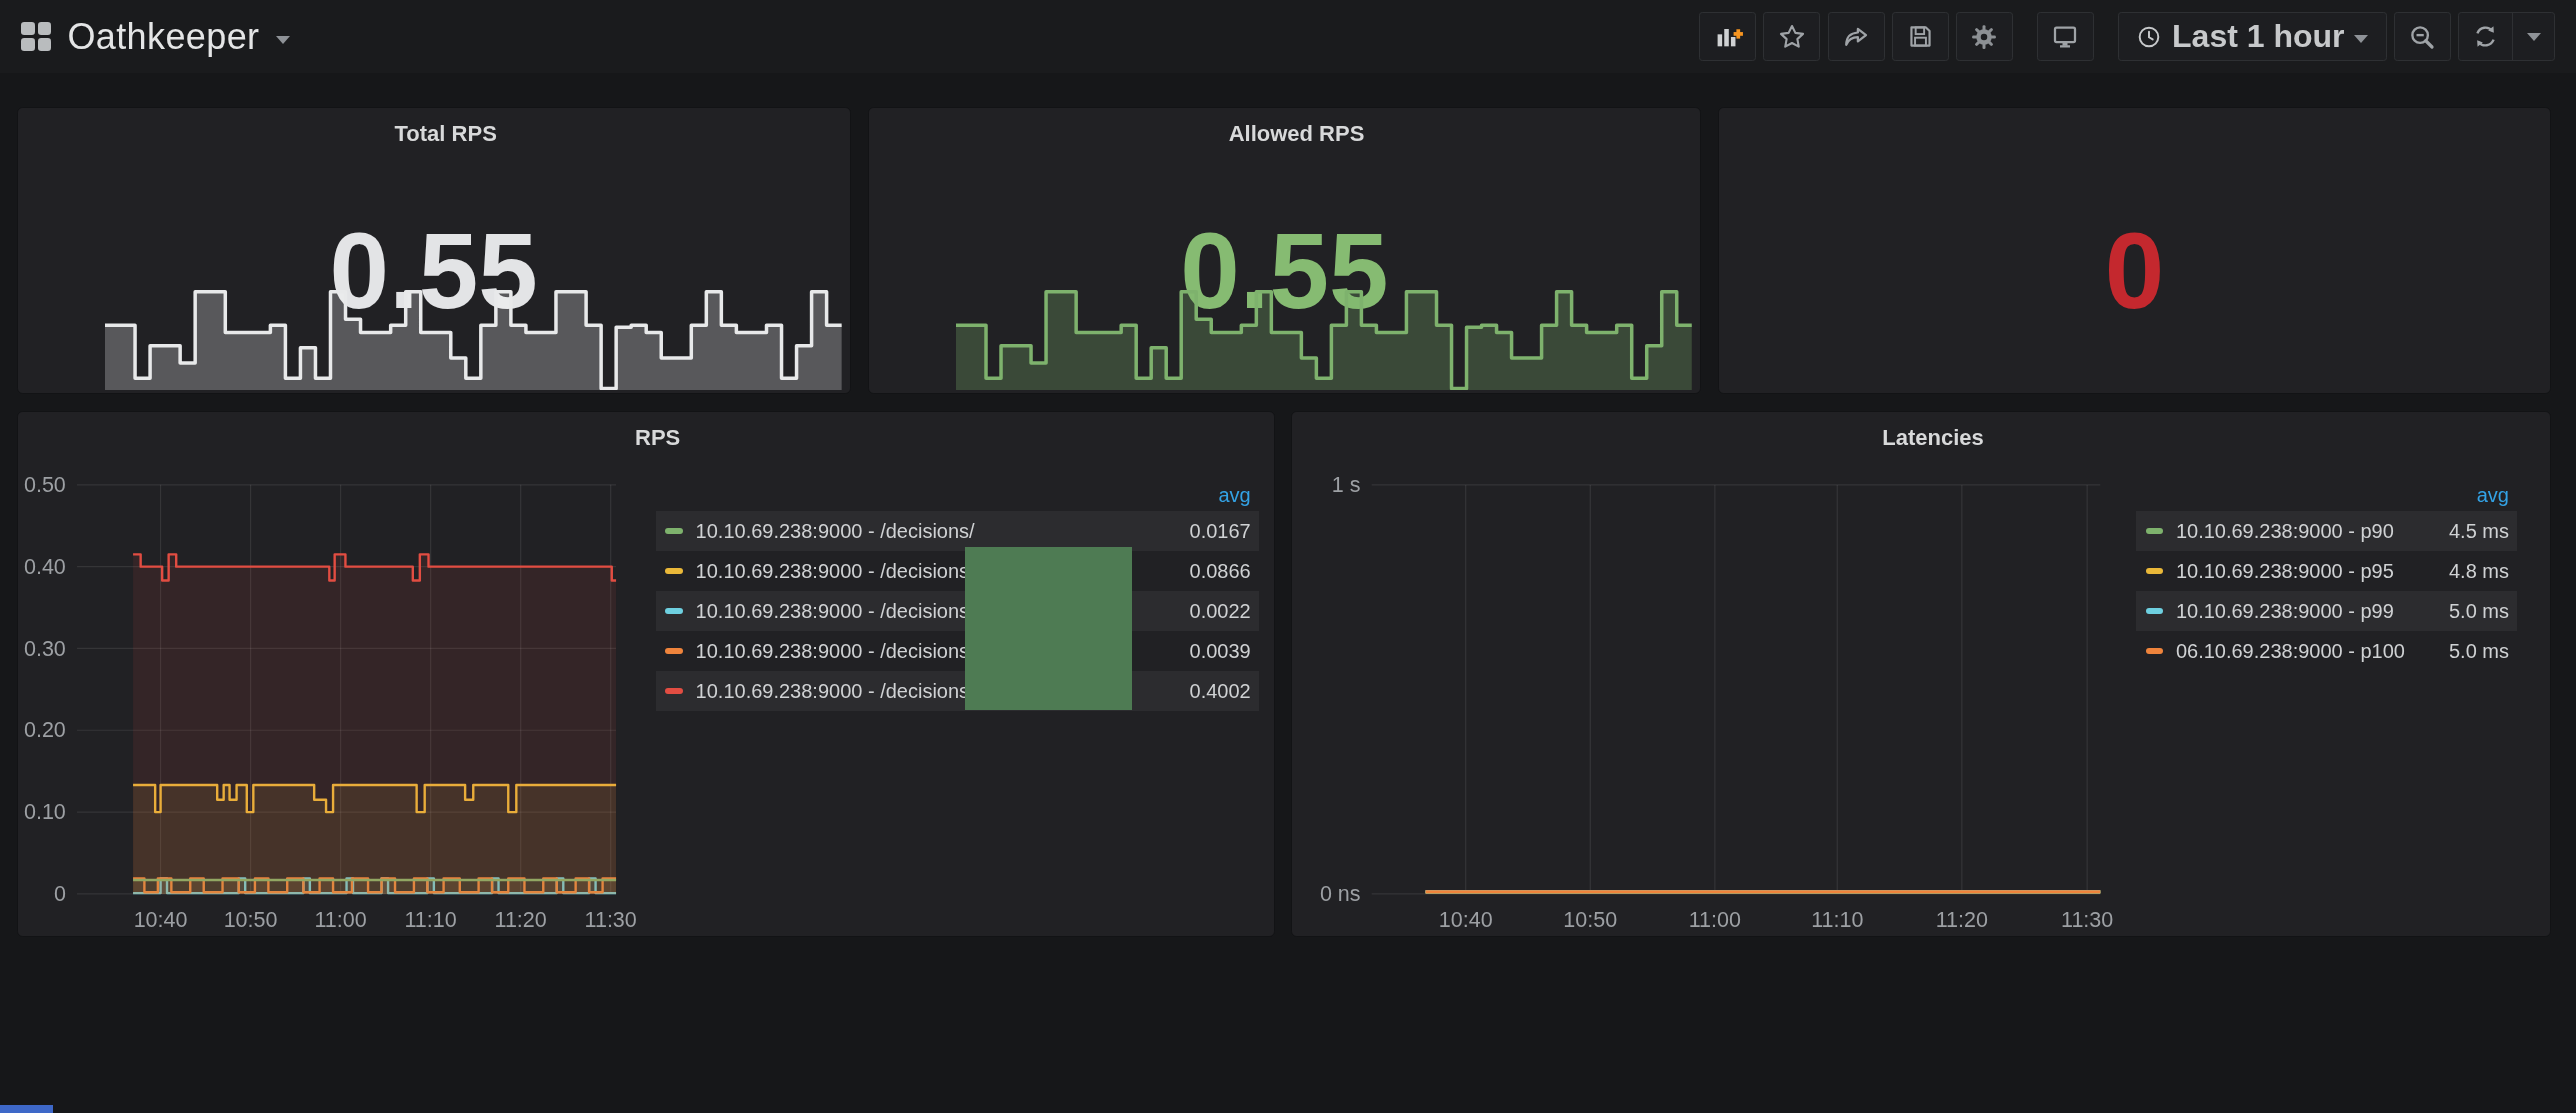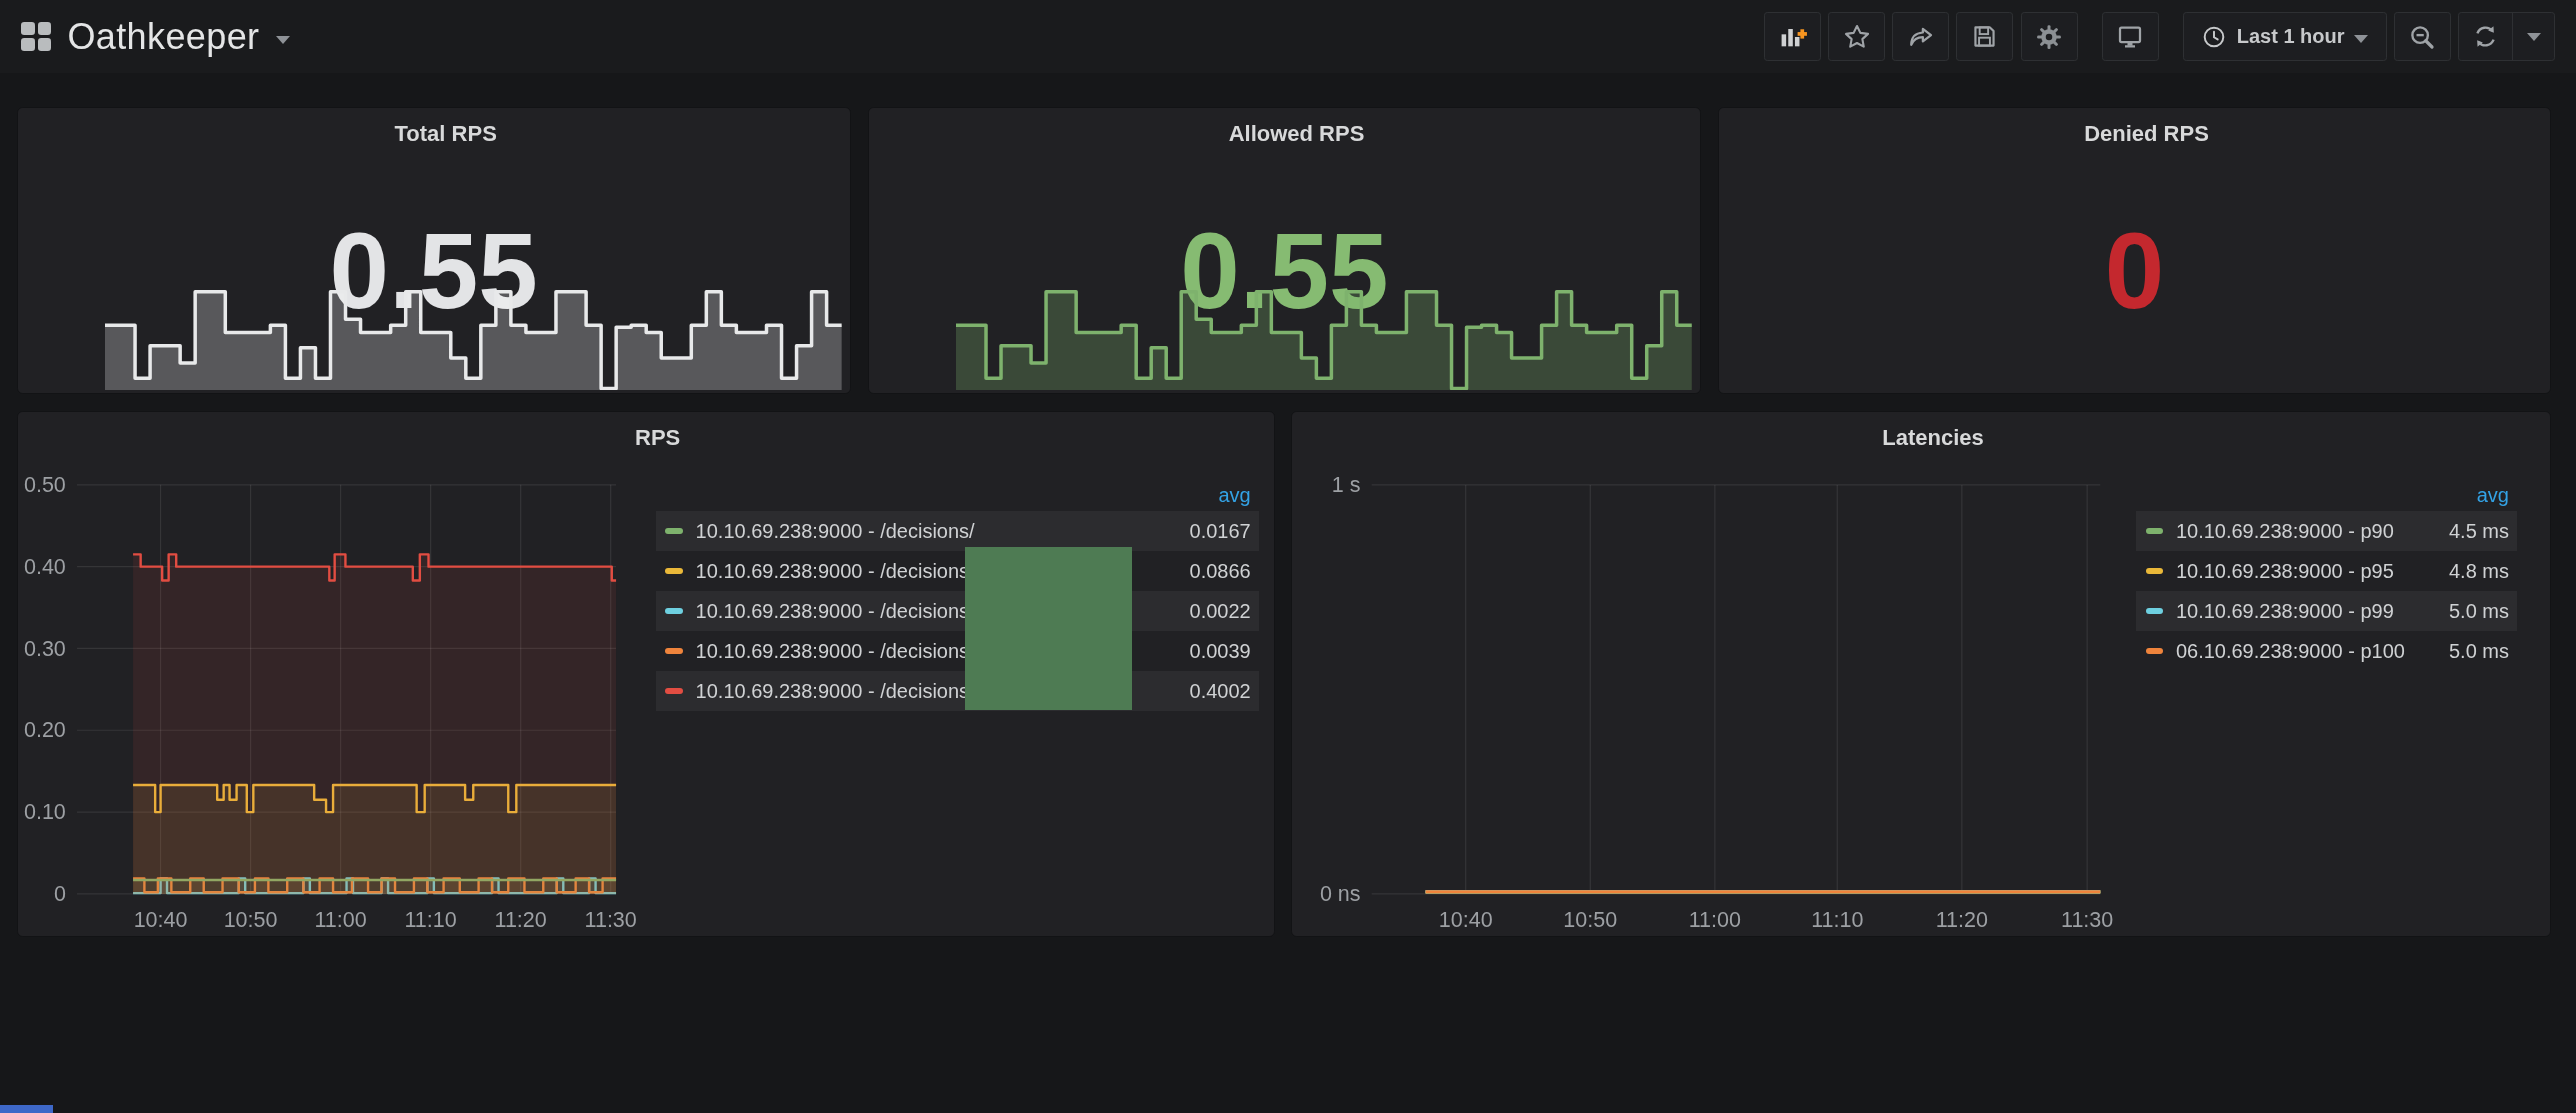--- a/index.html
+++ b/index.html
@@ -14,21 +14,21 @@
   .grid-icon span{background:#b9bcbe;border-radius:3.2px;}
   .dash-title{font-size:36px;color:#e4e5e6;font-weight:400;letter-spacing:0.4px;cursor:pointer;}
   .caret{width:0;height:0;border-left:7.2px solid transparent;border-right:7.2px solid transparent;
          border-top:8.8px solid #8e9297;margin-top:6.4px;}
   .nav-right{margin-left:auto;display:flex;align-items:center;}
   .nav-btn{height:49px;min-width:57px;margin-left:7.2px;border:0.8px solid #2e3033;background:#1d1e21;
            border-radius:3.2px;display:flex;align-items:center;justify-content:center;color:#9fa3a7;
            cursor:pointer;box-sizing:border-box;}
   .nav-btn svg{display:block;}
   .gap-left{margin-left:24px;}
-  .time-btn{padding:0 17.5px;font-size:20px;font-weight:700;color:#c7c9cb;gap:9.6px;}
+  .time-btn{padding:0 17.5px;font-size:32px;font-weight:700;color:#c7c9cb;gap:9.6px;}
   .combo{display:flex;margin-left:7.2px;border:0.8px solid #2e3033;border-radius:3.2px;background:#1d1e21;height:49px;box-sizing:border-box;}
   .combo .seg{display:flex;align-items:center;justify-content:center;min-width:53px;color:#9fa3a7;cursor:pointer;}
   .combo .seg + .seg{border-left:0.8px solid #2e3033;min-width:41px;}
 
   
   .panel{position:absolute;background:#212124;border:0.8px solid #121315;border-radius:5.6px;box-sizing:border-box;}
   #p-total   {left:16.7px;  top:107px; width:834px; height:287px;}
   #p-allowed {left:868px;top:107px; width:833px; height:287px;}
   #p-denied  {left:1718px;top:107px; width:833px; height:287px;}
   #p-rps     {left:16.7px;  top:411px; width:1258px; height:526px;}
@@ -173,21 +173,20 @@
   <div class="panel" id="p-allowed">
     <div class="panel-title">Allowed RPS</div>
     <div class="stat-value" style="color: rgb(134, 187, 114);">0.55</div>
     <div class="spark"><svg preserveAspectRatio="none" viewBox="0 0 1000 140">
           <path d="M0.0 56.2H20.4V56.2H40.8V124.8H61.2V82.6H81.6V82.6H102.0V105.0H122.4V12.6H142.9V12.6H163.3V65.4H183.7V65.4H204.1V65.4H224.5V56.2H244.9V124.8H265.3V85.2H285.7V124.8H306.1V12.6H326.5V48.2H346.9V65.4H367.3V65.4H387.8V56.2H408.2V12.6H428.6V65.4H449.0V65.4H469.4V98.4H489.8V124.8H510.2V56.2H530.6V12.6H551.0V56.2H571.4V65.4H591.8V65.4H612.2V12.6H632.7V12.6H653.1V56.2H673.5V138.0H693.9V58.8H714.3V56.2H734.7V65.4H755.1V98.4H775.5V98.4H795.9V56.2H816.3V12.6H836.7V56.2H857.1V65.4H877.6V65.4H898.0V56.2H918.4V124.8H938.8V82.6H959.2V12.6H979.6V56.2H1000.0V56.2V140H0Z" fill="rgba(126,178,109,0.28)" stroke="none"></path>
           <path d="M0.0 56.2H20.4V56.2H40.8V124.8H61.2V82.6H81.6V82.6H102.0V105.0H122.4V12.6H142.9V12.6H163.3V65.4H183.7V65.4H204.1V65.4H224.5V56.2H244.9V124.8H265.3V85.2H285.7V124.8H306.1V12.6H326.5V48.2H346.9V65.4H367.3V65.4H387.8V56.2H408.2V12.6H428.6V65.4H449.0V65.4H469.4V98.4H489.8V124.8H510.2V56.2H530.6V12.6H551.0V56.2H571.4V65.4H591.8V65.4H612.2V12.6H632.7V12.6H653.1V56.2H673.5V138.0H693.9V58.8H714.3V56.2H734.7V65.4H755.1V98.4H775.5V98.4H795.9V56.2H816.3V12.6H836.7V56.2H857.1V65.4H877.6V65.4H898.0V56.2H918.4V124.8H938.8V82.6H959.2V12.6H979.6V56.2H1000.0V56.2" fill="none" stroke="#7eb26d" stroke-width="3.5" vector-effect="non-scaling-stroke" stroke-linejoin="round"></path>
         </svg></div>
   </div>
 
   <div class="panel" id="p-denied">
-    <div class="panel-title">Denied RPS</div>
     <div class="stat-value" style="color: rgb(196, 40, 46);">0</div>
   </div>
 
   <div class="panel" id="p-rps">
     <div class="panel-title">RPS</div>
     <svg class="chart-svg" width="622" height="526" viewBox="0 0 780 659">
         <line x1="178.78" x2="178.78" y1="91" y2="604" stroke="rgba(255,255,255,0.09)" stroke-width="1.5"></line>
         <text x="178.78" y="646" text-anchor="middle" fill="#9da0a4" font-size="27" font-family="Liberation Sans, sans-serif">10:40</text>
         <line x1="291.672" x2="291.672" y1="91" y2="604" stroke="rgba(255,255,255,0.09)" stroke-width="1.5"></line>
         <text x="291.672" y="646" text-anchor="middle" fill="#9da0a4" font-size="27" font-family="Liberation Sans, sans-serif">10:50</text>

